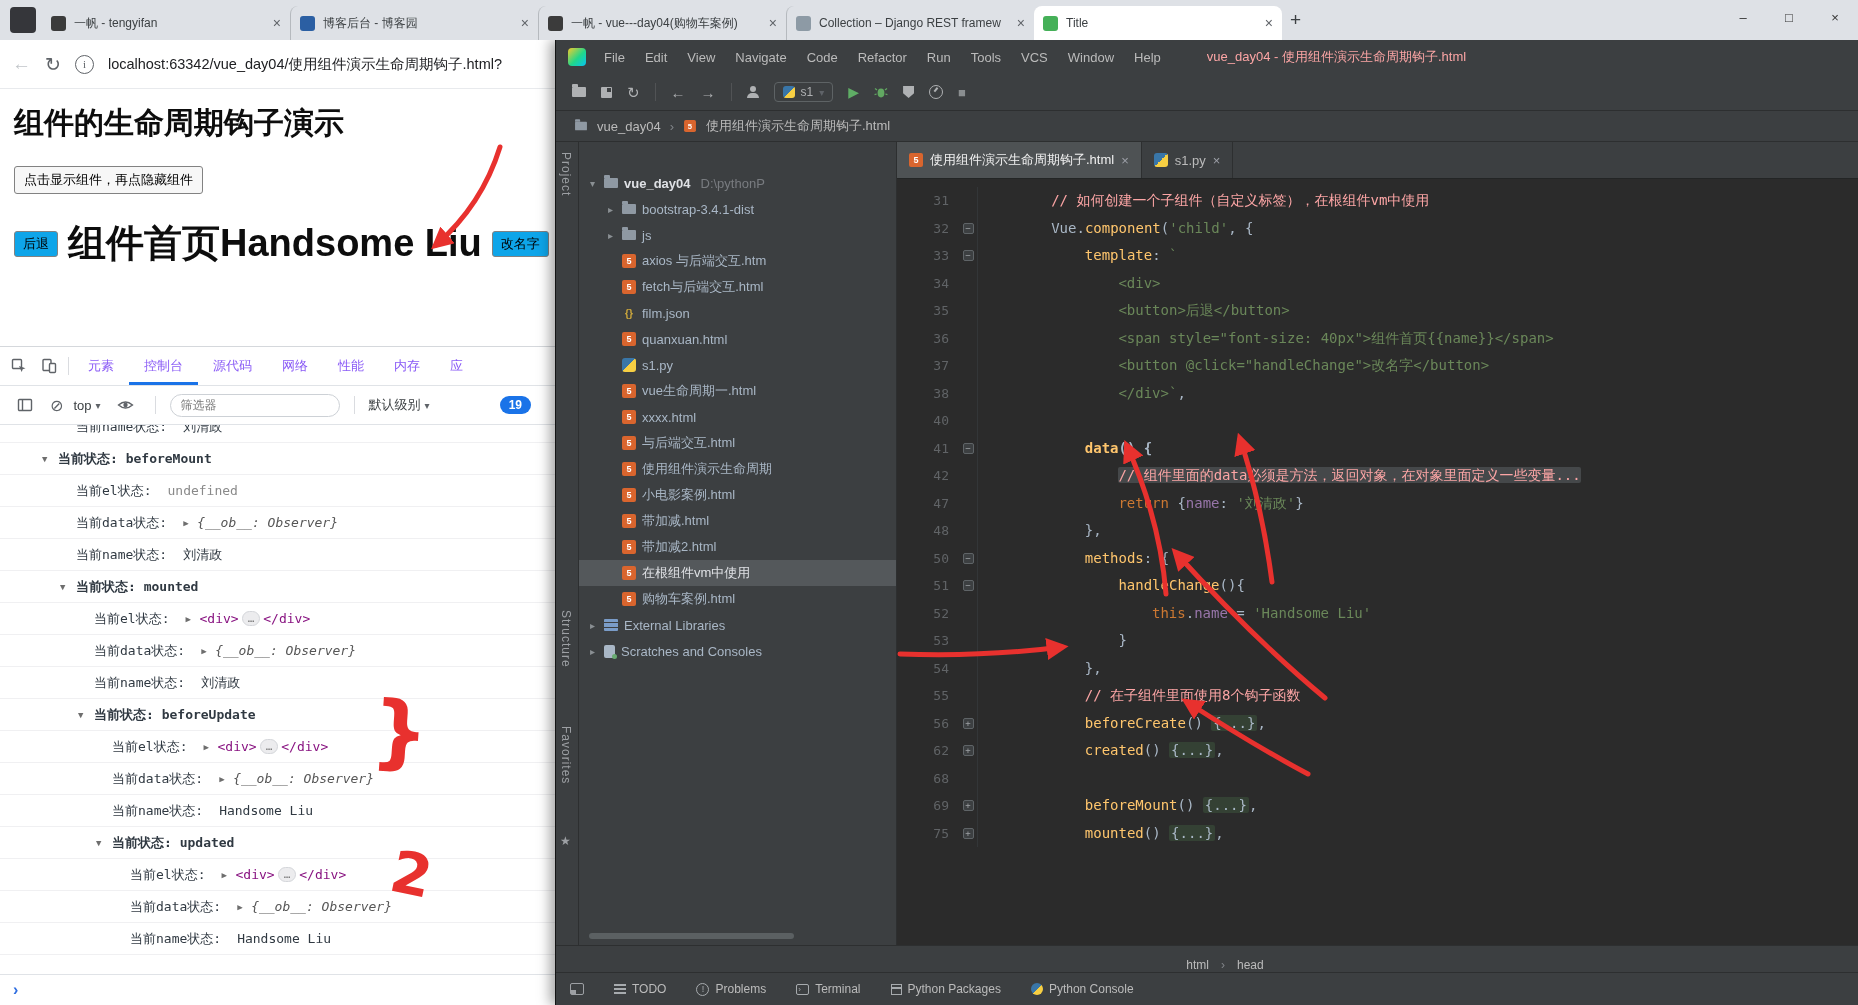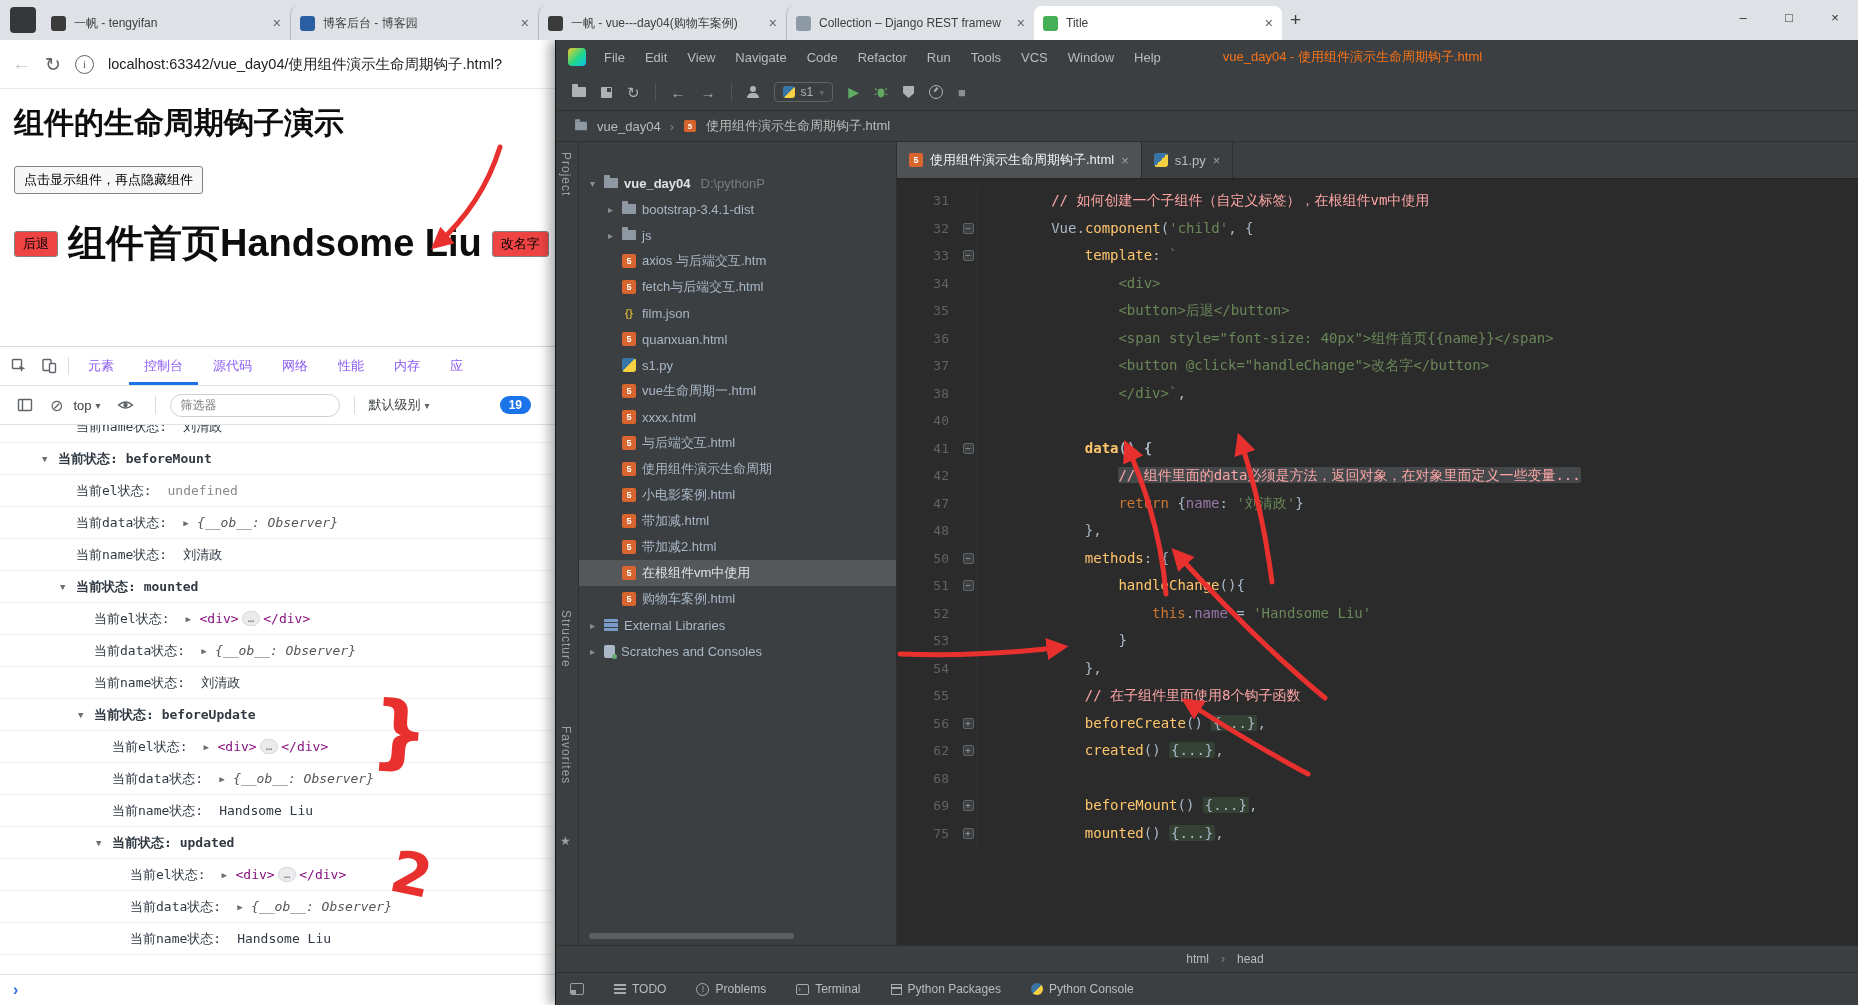--- a/index.html
+++ b/index.html
@@ -23,21 +23,21 @@
   .btoolbar{height:48px;flex:none;display:flex;align-items:center;gap:14px;padding:0 12px;border-bottom:1px solid #e8eaed;}
   .nav-ic{font-size:19px;color:#5f6368;}
   .nav-ic.disabled{color:#c1c5c9;}
   .info-circ{width:17px;height:17px;border:1.6px solid #5f6368;border-radius:50%;display:flex;align-items:center;justify-content:center;font-size:11px;color:#5f6368;font-family:"Liberation Serif",serif;flex:none;}
   .url{font-size:14.5px;color:#202124;white-space:nowrap;overflow:hidden;flex:1;}
   
   .page{height:255px;flex:none;padding:2px 0 0 14px;overflow:hidden;}
   .page-title{font-size:30px;font-weight:700;color:#0d0d0d;margin:12px 0 0 0;}
   .toggle-btn{margin-top:22px;display:inline-block;font-size:13px;padding:4px 9px;border:1px solid #828282;background:#f7f7f7;border-radius:3px;color:#000;}
   .comp-row{margin-top:24px;display:flex;align-items:center;gap:10px;}
-  .mini-btn{font-size:13px;padding:3px 8px;border:1px solid #828282;background:#ef4444;border-radius:3px;flex:none;}
+  .mini-btn{font-size:13px;padding:3px 8px;border:1px solid #828282;background:#0ea5e9;border-radius:3px;flex:none;}
   .comp-title{font-size:38px;font-weight:700;color:#0d0d0d;white-space:nowrap;}
   
   .devtools{flex:1;min-height:0;border-top:1px solid #d5d8dc;display:flex;flex-direction:column;}
   .dt-tabs{height:38px;flex:none;display:flex;align-items:center;border-bottom:1px solid #e0e3e7;padding:0 4px;}
   .dt-ic{width:30px;display:flex;justify-content:center;color:#5f6368;}
   .vdiv{width:1px;height:18px;background:#dadce0;margin:0 4px;flex:none;}
   .dt-tab{padding:0 15px;font-size:13px;color:#8b5cf6;height:100%;display:flex;align-items:center;box-sizing:border-box;white-space:nowrap;}
   .dt-tab.active{border-bottom:3px solid #1a73e8;padding-top:3px;}
   .dt-toolbar{height:38px;flex:none;display:flex;align-items:center;gap:10px;padding:0 10px;border-bottom:1px solid #e0e3e7;font-size:13px;color:#3c4043;}
   .dd{display:flex;align-items:center;gap:4px;white-space:nowrap;}
@@ -54,21 +54,21 @@
   .v-undef{color:#8a8a8a;}
   .v-obj{color:#565656;font-style:italic;}
   .tag{color:#881280;}
   .ell{background:#ececee;border:1px solid #d4d6da;border-radius:8px;padding:0 5px;color:#777;font-size:11px;margin:0 3px;font-style:normal;}
   .prompt{height:30px;flex:none;border-top:1px solid #e0e3e7;display:flex;align-items:center;padding-left:13px;color:#2f6ee0;font-weight:bold;font-size:16px;}
   
   .ide{flex:1;min-width:0;background:#3c3f41;display:flex;flex-direction:column;border-left:1px solid #141515;box-shadow:-5px 0 12px rgba(0,0,0,.35);color:#bbbbbb;}
   .ide-title{height:34px;flex:none;display:flex;align-items:center;gap:16px;padding:0 12px;font-size:13px;}
   .pc-logo{width:18px;height:18px;border-radius:4px;background:linear-gradient(135deg,#f5ca2c 0%,#21d789 55%,#07c3f2 100%);flex:none;}
   .menu-item{padding:0 2px;white-space:nowrap;}
-  .wtitle{margin-left:44px;color:#f97316;white-space:nowrap;overflow:hidden;}
+  .wtitle{margin-left:28px;color:#fca5a5;white-space:nowrap;overflow:hidden;}
   .ide-toolbar{height:36px;flex:none;display:flex;align-items:center;gap:15px;padding:0 16px;border-bottom:1px solid #2d2f30;color:#afb1b3;}
   .tb-ic{font-size:15px;line-height:1;}
   .tb-sep{width:1px;height:18px;background:#515355;}
   .run-combo{display:flex;align-items:center;gap:6px;border:1px solid #5e6365;border-radius:4px;padding:2px 8px;font-size:12px;}
   .play{color:#5fad65;font-size:14px;}
   .stop{color:#8a8e90;font-size:13px;}
   .fold-folder{width:14px;height:10px;background:#afb1b3;border-radius:1px;position:relative;display:inline-block;}
   .fold-folder::before{content:"";position:absolute;top:-3px;left:0;width:6px;height:3px;background:#afb1b3;border-radius:1px 1px 0 0;}
   .floppy{width:11px;height:11px;background:#afb1b3;border-radius:1px;display:inline-block;position:relative;}
   .floppy::after{content:"";position:absolute;top:1px;right:1px;width:4px;height:4px;background:#3c3f41;}
@@ -112,21 +112,21 @@
   .code{flex:1;min-height:0;overflow:hidden;padding-top:8px;font-family:"DejaVu Sans Mono",monospace;font-size:14px;}
   .cline{display:flex;height:27.5px;line-height:27.5px;white-space:pre;}
   .gut{width:52px;flex:none;text-align:right;padding-right:10px;color:#606366;font-size:13px;}
   .foldc{width:18px;flex:none;display:flex;align-items:center;justify-content:center;border-right:1px solid #333638;}
   .fbox{width:9px;height:9px;line-height:8px;font-size:9px;text-align:center;color:#9da0a4;border:1px solid #5f6467;background:#3c3f41;border-radius:2px;}
   .ltext{flex:1;overflow:hidden;}
   .tok-w{color:#a9b7c6;}.tok-cm{color:#fca5a5;}.tok-str{color:#6a8759;}.tok-kw{color:#cc7832;}
   .tok-fn{color:#ffc66d;}.tok-pr{color:#9876aa;}
   .tok-fold{background:#344134;color:#a9b7c6;border-radius:2px;padding:0 2px;}
   .hlbg{background:#45484a;border-radius:2px;}
-  .bottom-crumbs{height:26px;flex:none;background:#3c3f41;border-top:1px solid #2d2f30;display:flex;align-items:center;justify-content:center;gap:12px;font-size:12px;color:#bbbbbb;padding-left:36px;}
+  .bottom-crumbs{height:26px;flex:none;background:#3c3f41;border-top:1px solid #2d2f30;display:flex;align-items:flex-end;justify-content:center;gap:12px;font-size:12px;color:#bbbbbb;padding-left:36px;}
   .statusbar{height:32px;flex:none;background:#3c3f41;border-top:1px solid #2d2f30;display:flex;align-items:center;gap:30px;padding:0 14px;font-size:12px;color:#bbbbbb;}
   .st-item{display:flex;align-items:center;gap:6px;}
   .corner-ic{width:12px;height:10px;border:1.5px solid #9da0a4;border-radius:2px;position:relative;}
   .corner-ic::after{content:"";position:absolute;left:0;bottom:0;width:5px;height:4px;background:#9da0a4;}
   .st-todo{width:12px;height:10px;background:linear-gradient(#a7abae 0 2px,transparent 2px 4px,#a7abae 4px 6px,transparent 6px 8px,#a7abae 8px 10px);}
   .st-prob{width:13px;height:13px;border-radius:50%;border:1.5px solid #a7abae;display:flex;align-items:center;justify-content:center;font-size:9px;color:#a7abae;box-sizing:border-box;}
   .st-term{width:13px;height:11px;border:1.5px solid #a7abae;border-radius:2px;display:flex;align-items:center;padding-left:1px;font-size:8px;color:#a7abae;box-sizing:border-box;}
   .st-pkg{width:11px;height:11px;border:1.5px solid #a7abae;box-sizing:border-box;background:linear-gradient(transparent 0 2px,#a7abae 2px 3.5px,transparent 3.5px);}
   .st-pyc{width:12px;height:12px;border-radius:50%;background:linear-gradient(135deg,#3976a8 0 50%,#f7cf43 50% 100%);}
   

